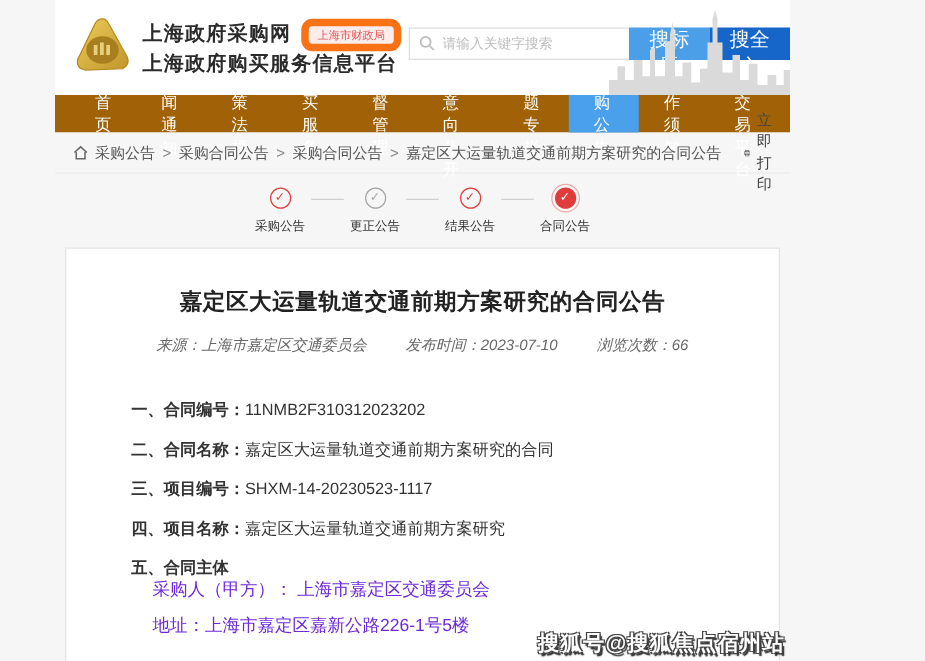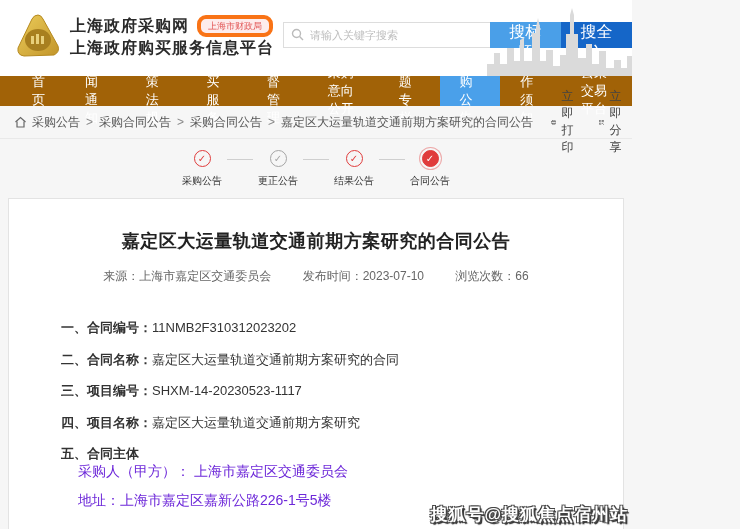--- a/index.html
+++ b/index.html
@@ -1,26 +1,26 @@
 <!DOCTYPE html>
 <html><head>
 <meta charset="utf-8">
 <style>
   * { margin:0; padding:0; box-sizing:border-box; }
   html,body { width:740px; height:529px; overflow:hidden; }
   body { font-family:"Liberation Sans","DejaVu Sans",sans-serif; background:#f6f6f6; }
-  .page { position:relative; width:632px; height:529px; overflow:hidden; }
+  .page { position:relative; width:632px; height:529px; overflow:hidden;padding-left:44px; }
 
   
   .header { position:relative; height:76px; background:#ffffff; overflow:hidden; }
   .logo { position:absolute; left:14px; top:12px; width:48px; height:48px; }
   .brand { position:absolute; left:70px; top:15px; }
   .brand-line1 { display:flex; align-items:center; }
   .brand-name { font-size:16px; font-weight:bold; color:#2b2b2b; letter-spacing:1px; line-height:22px; }
-  .brand-badge { margin-left:8px; font-size:9px; color:#e25555; background:#fdecec; border:4px solid #f97316; border-radius:9px; padding:1px 7px; line-height:12px; }
+  .brand-badge { margin-left:8px; font-size:9px; color:#e25555; background:#fdecec; border:6px solid #f97316; border-radius:9px; padding:1px 7px; line-height:12px; }
   .search-wrap { position:absolute; left:283px; top:22px; display:flex; }
   .search-box { position:relative; width:210px; height:26px; }
   .search-box input { width:100%; height:26px; border:1px solid #ddd; border-right:none; background:#fff; padding:0 6px 0 26px; font-size:11px; color:#333; outline:none; }
   .search-box input::placeholder { color:#bdbdbd; }
   .search-icon { position:absolute; left:8px; top:6px; width:13px; height:13px; }
   .btn-search { height:26px; padding:0 12px; font-size:16px; color:#fff; border:none; cursor:pointer; }
   .btn-title { background:#4a9fe8; }
   .btn-full { background:#1566c8; }
   .skyline { position:absolute; right:0; bottom:0; width:145px; height:70px; }
 
@@ -47,21 +47,21 @@
   .step-circle.done { border:1.5px solid #e03c3c; color:#e03c3c; background:#f6f6f6; }
   .step-circle.pending { border:1.5px solid #a5a5a5; color:#a5a5a5; background:#f6f6f6; }
   .step-circle.current { background:#e03c3c; color:#fff; border:1.5px solid #e03c3c; box-shadow:0 0 0 2px #f6f6f6, 0 0 0 3px #eda9a9; }
   .step-label { margin-top:7px; font-size:10px; color:#333; }
   .step-line { width:26px; height:0; border-top:1px solid #cfcfcf; margin-top:9px; }
 
   
   .panel { margin:0 8px; height:334px; background:#fff; border:1px solid #e3e3e3; border-bottom:none; padding:30px 52px 0 52px; }
   .art-title { text-align:center; font-size:18px; font-weight:bold; color:#222; letter-spacing:0.5px; }
   .art-meta { margin-top:15px; text-align:center; font-size:12px; color:#666; }
-  .art-meta span { margin:0 14px; }
+  .art-meta span { margin:0 14px;font-style:italic; }
   .art-body { margin-top:34px; }
   .art-item { font-size:13px; color:#333; margin-bottom:13.5px; }
   .art-item b { font-weight:bold; }
   .sec-heading { font-size:13px; font-weight:bold; color:#333; }
   .party-row { font-family:Liberation Sans, sans-serif; font-size:14px; color:#6d28d9; margin:0 0 10.5px 17px; }
 
   
   .watermark { position:absolute; right:4px; bottom:3px; font-size:17px; font-weight:bold; color:#fff;
     text-shadow:1px 1px 0 #444, -1px -1px 0 #444, 1px -1px 0 #444, -1px 1px 0 #444, 2px 2px 1px #222; letter-spacing:1px; }
 </style>

